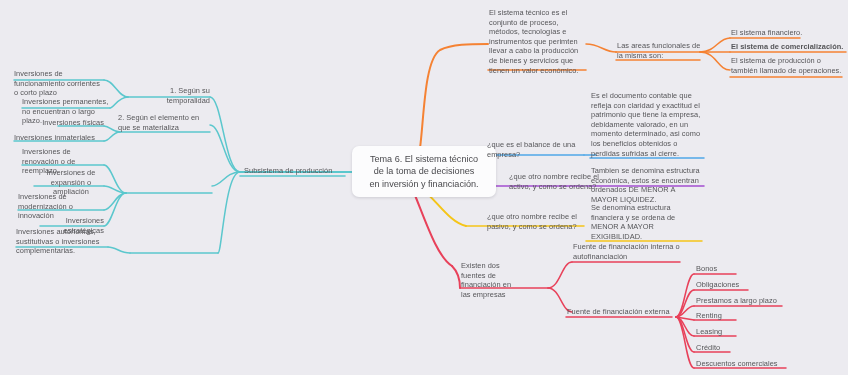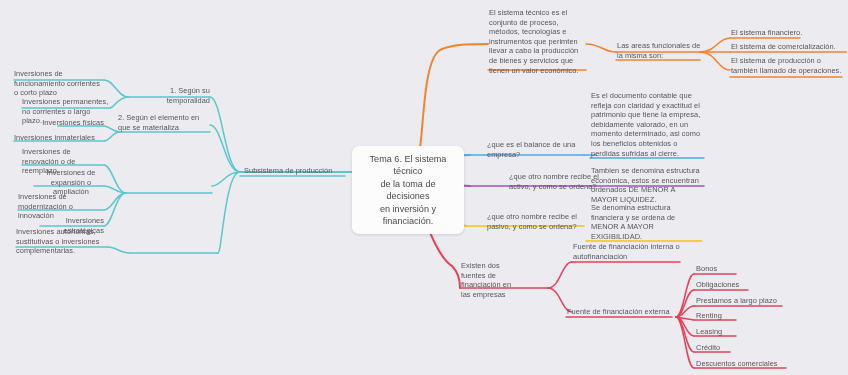--- a/index.html
+++ b/index.html
@@ -119,47 +119,47 @@
       <path d="M694,274 L736,274" stroke="#E8415A"></path>
       <path d="M694,290 L748,290" stroke="#E8415A"></path>
       <path d="M694,306 L782,306" stroke="#E8415A"></path>
       <path d="M694,320 L736,320" stroke="#E8415A"></path>
       <path d="M694,336 L736,336" stroke="#E8415A"></path>
       <path d="M694,352 L730,352" stroke="#E8415A"></path>
       <path d="M694,368 L786,368" stroke="#E8415A"></path>
     </g>
   </svg>
 
-  <div class="center" style="left:352px;top:146px;width:112px;">
+  <div class="center" style="left:352px;top:146px;width:144px;">
     <div>Tema 6. El sistema técnico</div>
     <div>de la toma de decisiones</div>
     <div>en inversión y financiación.</div>
   </div>
 
   <div class="node l" style="left:244px;top:166px;width:100px;">Subsistema  de producción</div>
 
   <div class="node r" style="left:126px;top:86px;width:84px;">1. Según su temporalidad</div>
   <div class="node l" style="left:118px;top:113px;width:92px;">2. Según el elemento en que se materializa</div>
 
   <div class="node l" style="left:14px;top:69px;width:92px;">Inversiones de funcionamiento corrientes o corto plazo</div>
-  <div class="node l" style="left:22px;top:97px;width:90px;">Inversiones permanentes, no corrientes o largo plazo.</div>
+  <div class="node l" style="left:22px;top:97px;width:90px;">Inversiones permanentes, no encuentran o largo plazo.</div>
   <div class="node r" style="left:36px;top:118px;width:68px;">Inversiones físicas</div>
   <div class="node l" style="left:14px;top:133px;width:92px;">Inversiones inmateriales</div>
   <div class="node l" style="left:22px;top:147px;width:86px;">Inversiones de renovación o de reemplazo.</div>
   <div class="node l" style="left:34px;top:168px;width:74px;text-align:center;">Inversiones de expansión o ampliación</div>
   <div class="node l" style="left:18px;top:192px;width:88px;">Inversiones de modernización o innovación</div>
   <div class="node r" style="left:36px;top:216px;width:68px;">Inversiones estratégicas</div>
   <div class="node l" style="left:16px;top:227px;width:88px;">Inversiones autónomas, sustitutivas o inversiones complementarias.</div>
 
   <div class="node l" style="left:489px;top:8px;width:97px;">El sistema técnico es el conjunto de proceso, métodos, tecnologías e instrumentos que perimten llevar a cabo la producción de bienes y servicios que tienen un valor económico.</div>
 
   <div class="node l" style="left:617px;top:41px;width:84px;">Las areas funcionales de la misma son:</div>
 
   <div class="node l" style="left:731px;top:28px;width:110px;">El sistema financiero.</div>
-  <div class="node l" style="left:731px;top:42px;width:115px;">El sistema de comercialización.</div>
+  <div class="node l" style="left:731px;top:42px;width:115px;font-weight:bold;">El sistema de comercialización.</div>
   <div class="node l" style="left:731px;top:56px;width:112px;">El sistema de producción o también llamado de operaciones.</div>
 
   <div class="node l" style="left:487px;top:140px;width:96px;">¿que es el balance de una empresa?</div>
   <div class="node l" style="left:591px;top:91px;width:112px;">Es el documento contable que refleja con claridad y exactitud el patrimonio que tiene la empresa, debidamente valorado, en un momento determinado, asi como los beneficios obtenidos o perdidas sufridas al cierre.</div>
 
   <div class="node l" style="left:487px;top:172px;width:96px;margin-left:22px;">¿que otro nombre recibe el activo, y como se ordena?</div>
   <div class="node l" style="left:591px;top:166px;width:112px;">Tambien se denomina estructura económica, estos se encuentran ordenados DE MENOR A MAYOR LIQUIDEZ.</div>
 
   <div class="node l" style="left:487px;top:212px;width:96px;">¿que otro nombre recibe el pasivo, y como se ordena?</div>
   <div class="node l" style="left:591px;top:203px;width:110px;">Se denomina estructura financiera y se ordena de MENOR A MAYOR EXIGIBILIDAD.</div>

